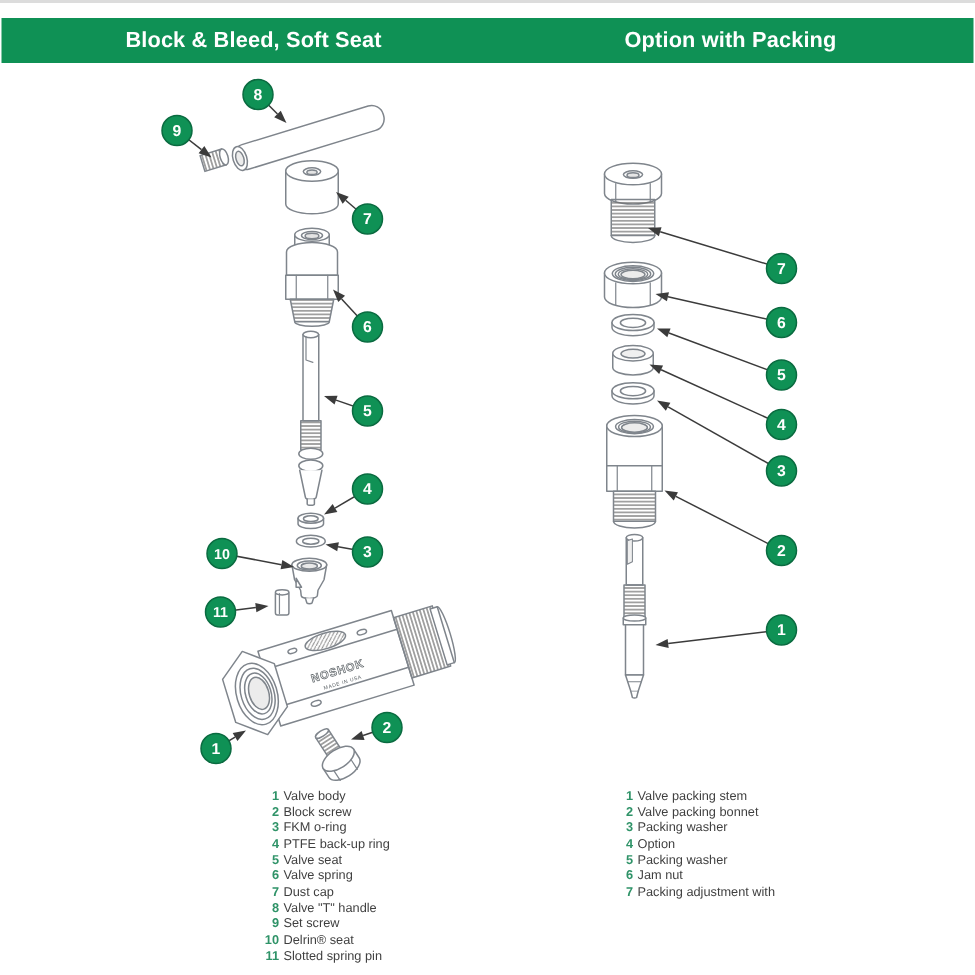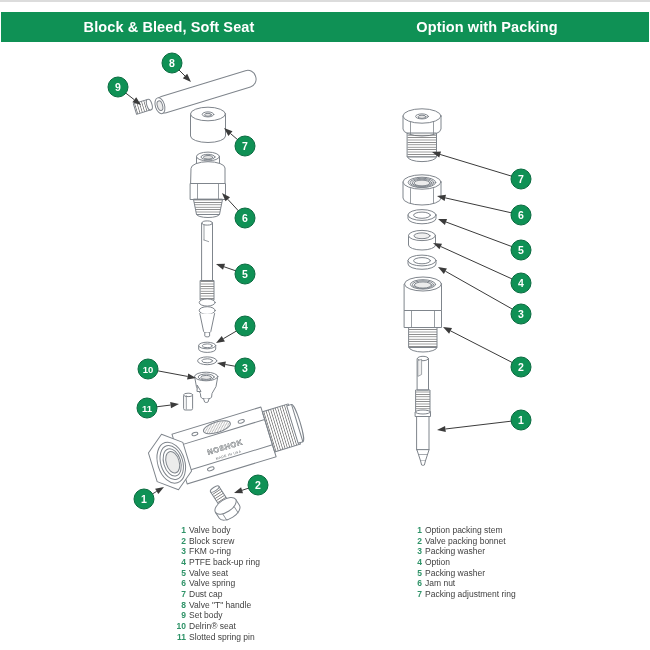--- a/index.html
+++ b/index.html
@@ -350,35 +350,35 @@
       <div class="row">
         <span class="num">7</span>
         <span class="lbl">Dust cap</span>
       </div>
       <div class="row">
         <span class="num">8</span>
         <span class="lbl">Valve "T" handle</span>
       </div>
       <div class="row">
         <span class="num">9</span>
-        <span class="lbl">Set body</span>
+        <span class="lbl">Set screw</span>
       </div>
       <div class="row">
         <span class="num">10</span>
         <span class="lbl">Delrin® seat</span>
       </div>
       <div class="row">
         <span class="num">11</span>
         <span class="lbl">Slotted spring pin</span>
       </div>
     </div>
   <div class="legend" id="legend-right">
       <div class="row">
         <span class="num">1</span>
-        <span class="lbl">Option packing stem</span>
+        <span class="lbl">Valve packing stem</span>
       </div>
       <div class="row">
         <span class="num">2</span>
         <span class="lbl">Valve packing bonnet</span>
       </div>
       <div class="row">
         <span class="num">3</span>
         <span class="lbl">Packing washer</span>
       </div>
       <div class="row">
@@ -388,16 +388,16 @@
       <div class="row">
         <span class="num">5</span>
         <span class="lbl">Packing washer</span>
       </div>
       <div class="row">
         <span class="num">6</span>
         <span class="lbl">Jam nut</span>
       </div>
       <div class="row">
         <span class="num">7</span>
-        <span class="lbl">Packing adjustment ring</span>
+        <span class="lbl">Packing adjustment with</span>
       </div>
     </div>
 </div>
 
 </body></html>

